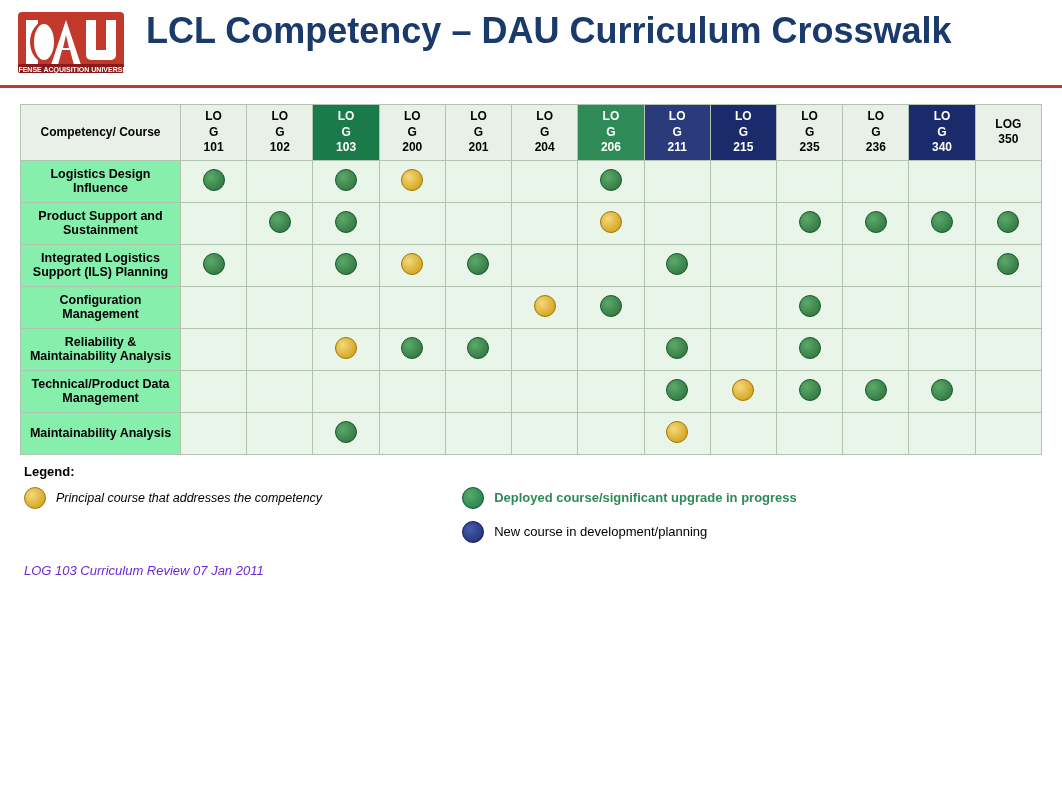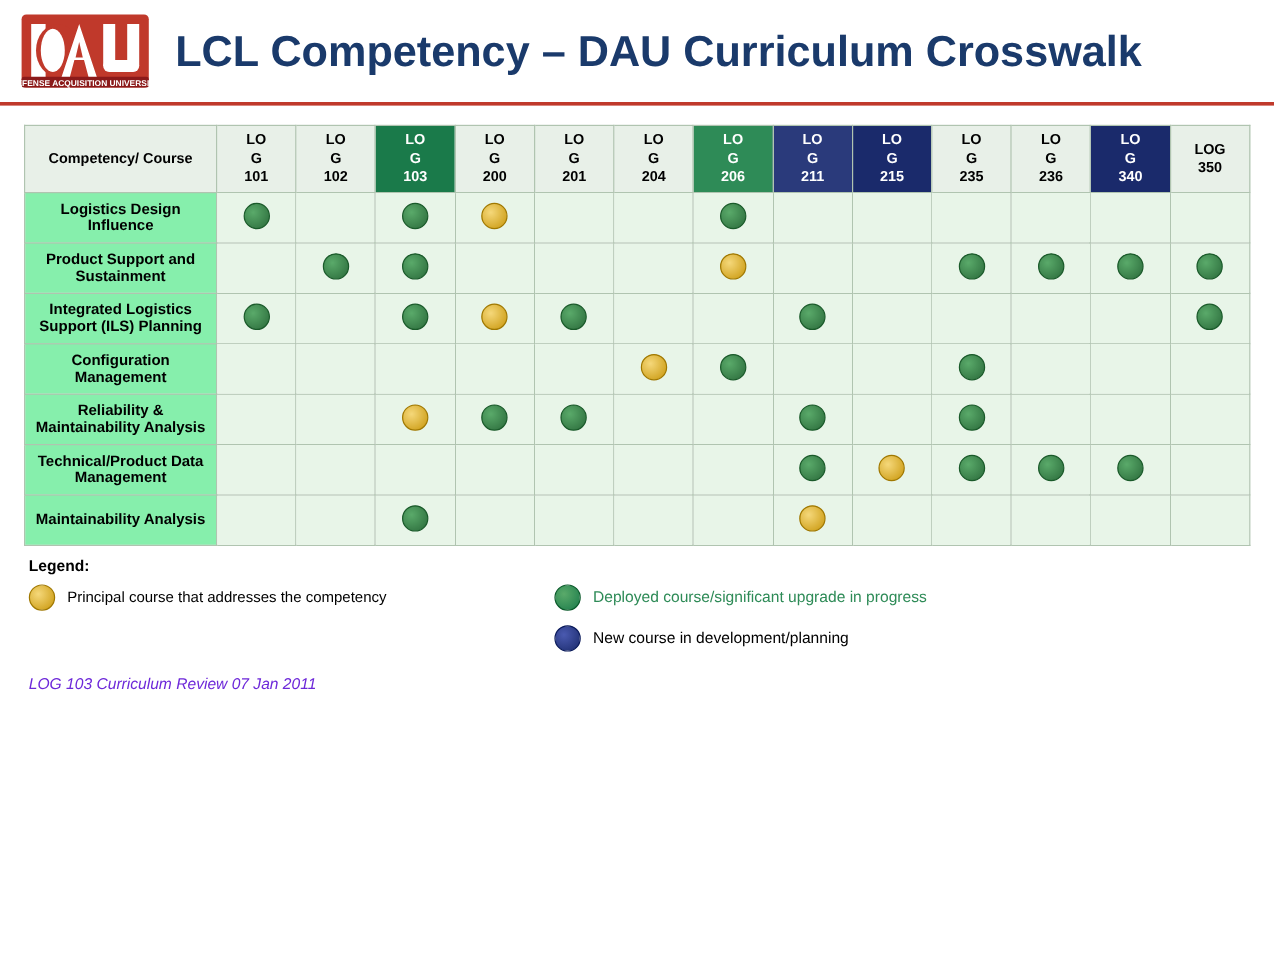--- a/index.html
+++ b/index.html
@@ -7,21 +7,21 @@
       font-family: Arial, sans-serif;
       background: #fff;
       width: 1062px;
       min-height: 797px;
       overflow: hidden;
     }
 
     
     .header {
       display: flex;
-      align-items: center;
+      align-items: flex-start;
       padding: 10px 16px;
       border-bottom: 3px solid #c0392b;
       background: #fff;
     }
     .logo {
       width: 110px;
       height: 65px;
       margin-right: 20px;
       flex-shrink: 0;
     }
@@ -129,34 +129,35 @@
     }
     .legend-dot {
       width: 22px;
       height: 22px;
       border-radius: 50%;
       margin-right: 10px;
       flex-shrink: 0;
     }
     .legend-text {
       font-size: 12.5px;
+      font-style: italic;
     }
     .legend-cols {
       display: flex;
       gap: 60px;
       flex-wrap: wrap;
     }
     .legend-col {
       display: flex;
       flex-direction: column;
       gap: 6px;
     }
     .legend-deployed-text {
       color: #2e8b57;
-      font-weight: normal;
+      font-weight: bold;
       font-size: 13px;
     }
     .legend-new-text {
       font-size: 13px;
     }
 
     
     .footer {
       margin-top: 12px;
       padding-left: 4px;

